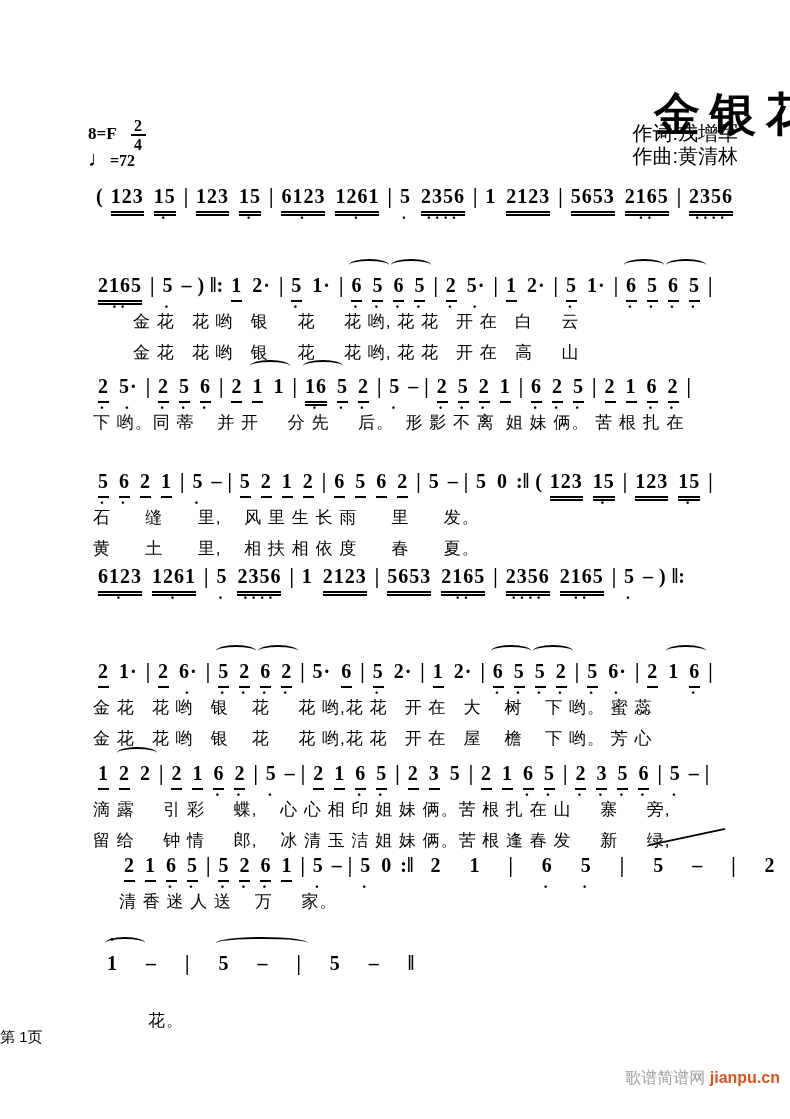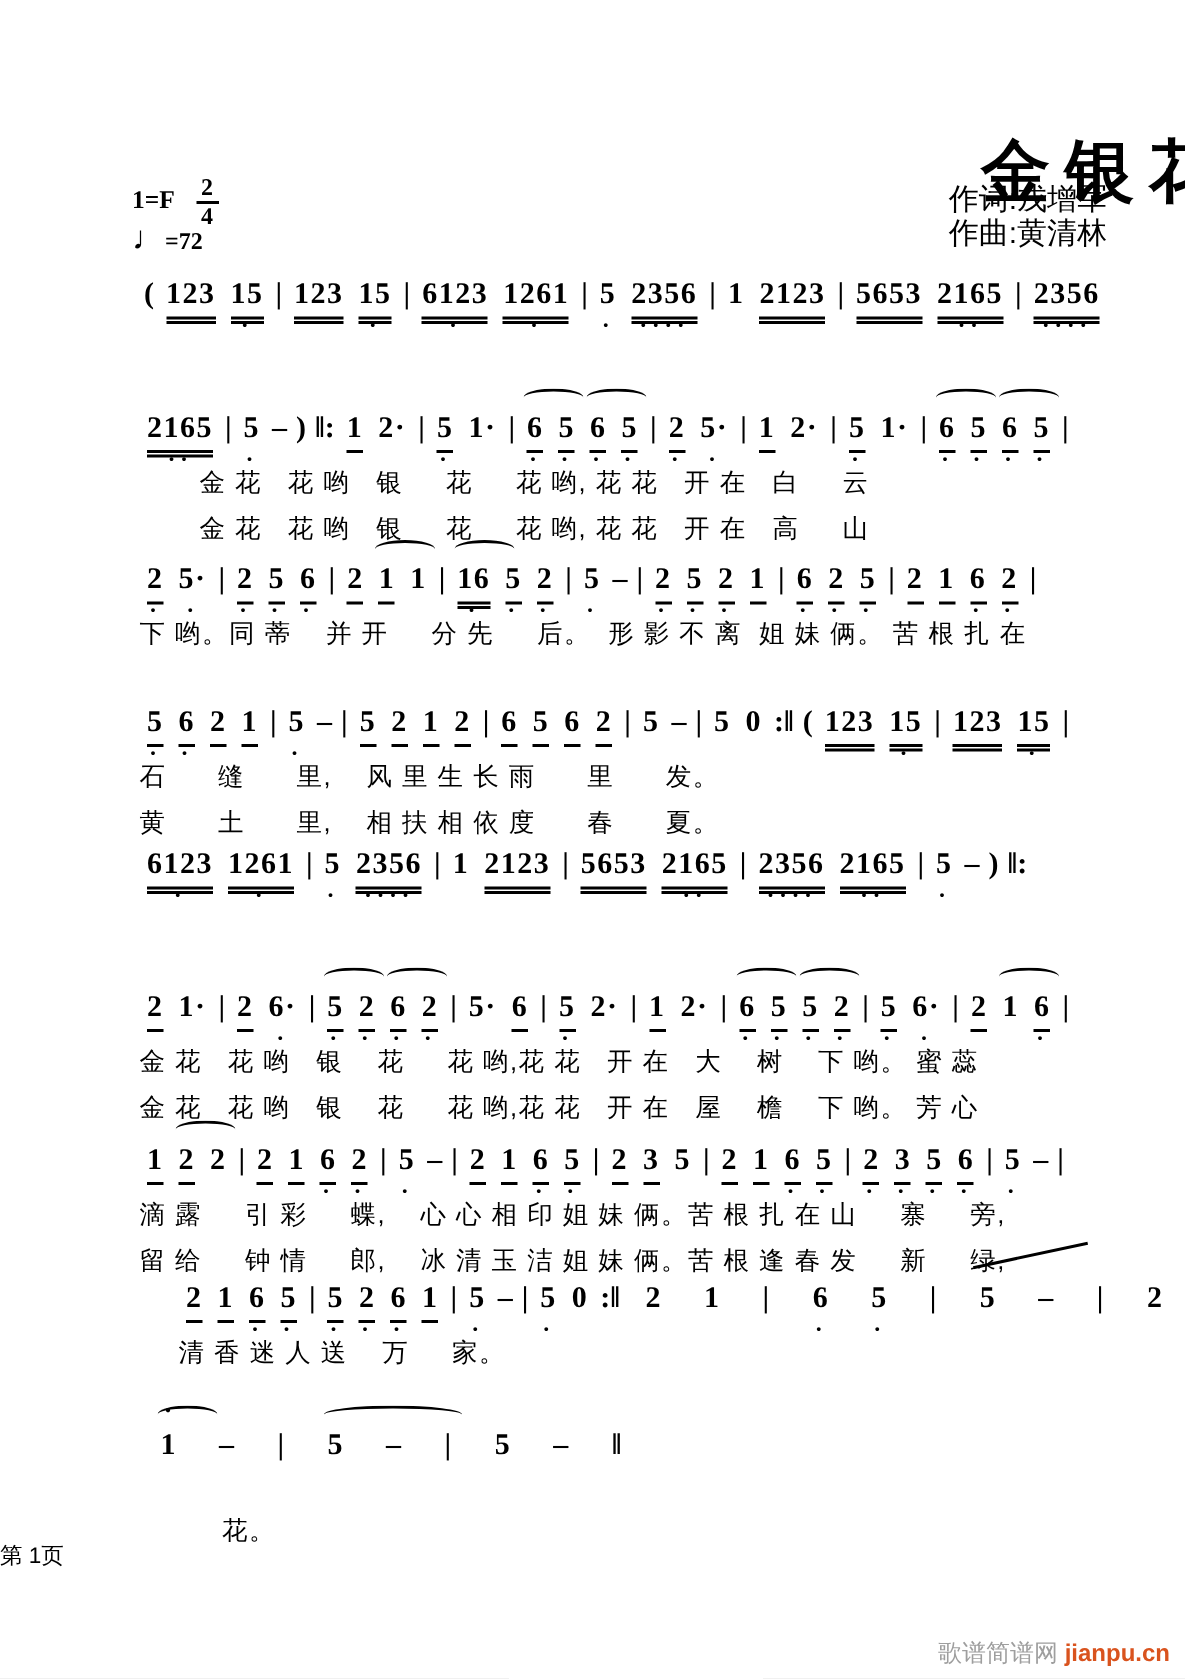--- a/index.html
+++ b/index.html
@@ -36,38 +36,38 @@
   .lyric{white-space:pre;font-size:17px;line-height:26px;margin-top:5px;
          font-family:"Liberation Sans",sans-serif;letter-spacing:1px;}
   #sys1 .lyric{margin-left:40px;}
   #sys8 .lyric{margin-left:55px;margin-top:26px;}
   
   .gliss{position:absolute;left:648px;top:836px;width:78px;height:2px;background:#000;
          transform:rotate(-12deg);}
   
   .footer{position:absolute;top:1028px;left:0;width:100%;text-align:left;
           font-size:15px;font-family:"Liberation Sans",sans-serif;}
-  .watermark{position:absolute;top:1092px;right:10px;font-size:16px;
+  .watermark{position:absolute;top:1068px;right:10px;font-size:16px;
              font-family:"Liberation Sans",sans-serif;text-align:right;}
   .watermark .site{color:#9e9e9e;}
   .watermark .domain{color:#d9531e;font-weight:bold;}
   
   #sys0{top:181px;} #sys1{top:270px;} #sys2{top:371px;} #sys3{top:466px;}
   #sys4{top:561px;} #sys5{top:656px;} #sys6{top:758px;} #sys7{top:850px;margin-left:26px;}
   #sys8{top:948px;}
 </style>
 </head>
 <body>
 
 <div id="page">
 
   <div class="title">金银花</div>
 
   <div class="keyrow">
-    <span>1=F</span><span class="meter"><span class="num">2</span><span class="line"></span><span class="num">4</span></span>
+    <span>8=F</span><span class="meter"><span class="num">2</span><span class="line"></span><span class="num">4</span></span>
   </div>
 
   <div class="tempo">
     <span class="qn">♩</span><span>=72</span>
   </div>
 
   <div class="credits">
     <div>作词:戎增军</div>
     <div>作曲:黄清林</div>
   </div>

